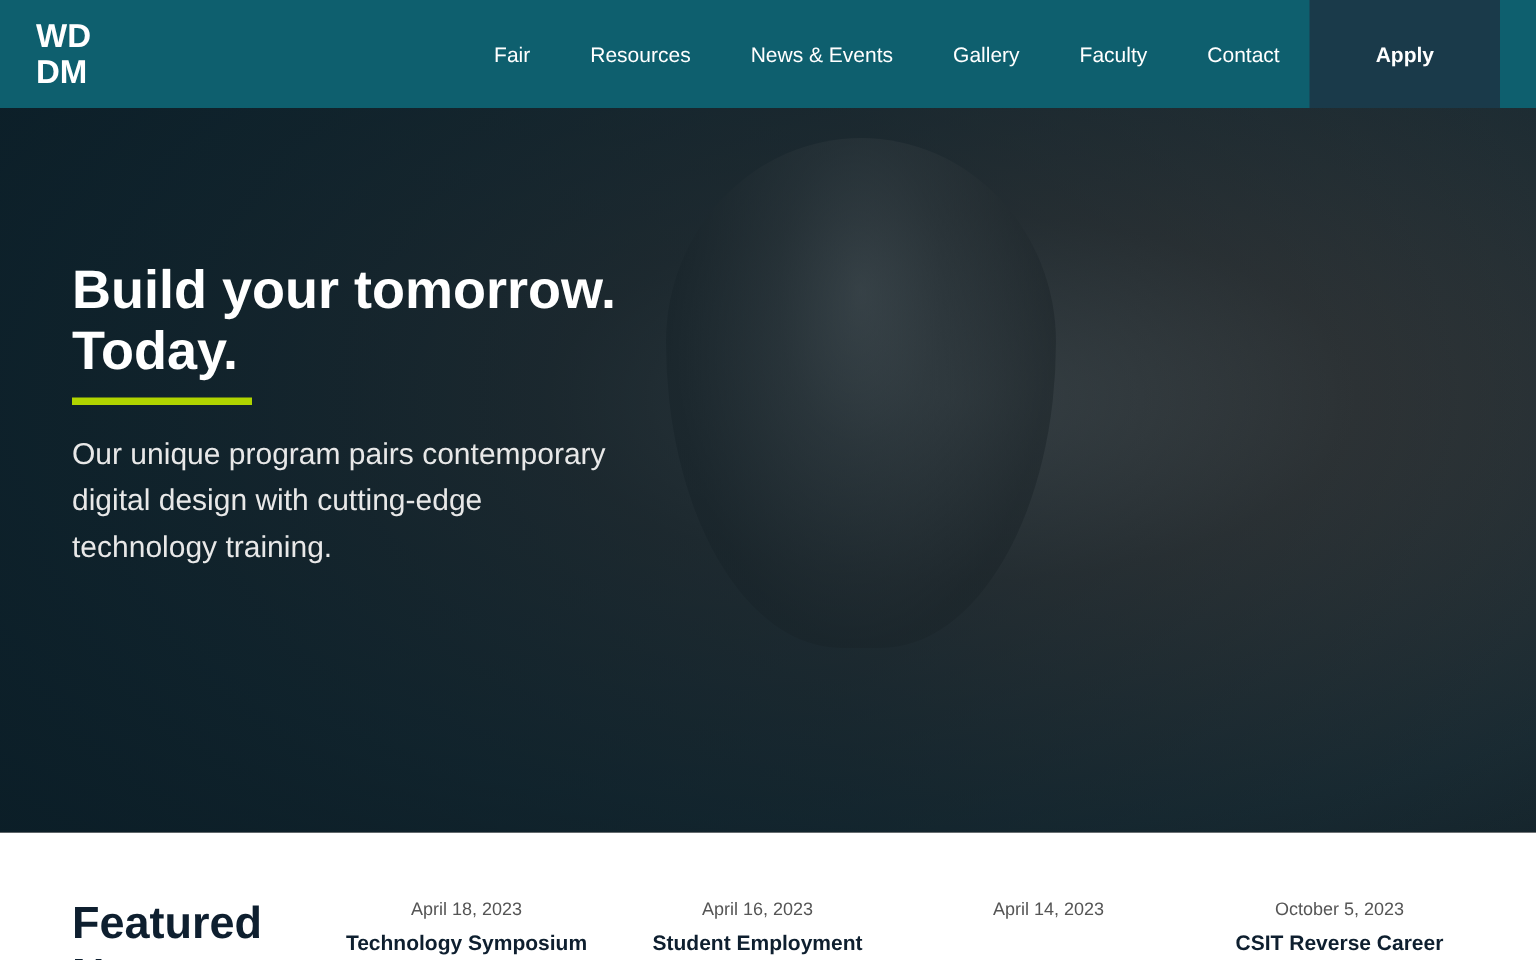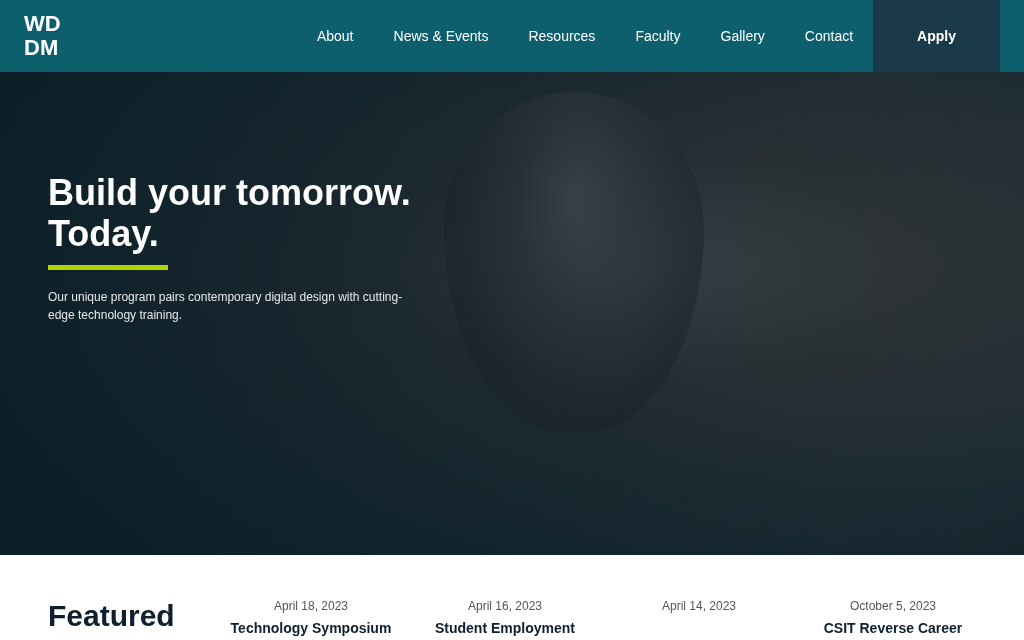--- a/index.html
+++ b/index.html
@@ -111,21 +111,21 @@
 
     .hero-accent {
       width: 120px;
       height: 5px;
       background-color: #b0d400;
       margin-bottom: 18px;
     }
 
     .hero-subtitle {
       color: #e8e8e8;
-      font-size: 12px;
+      font-size: 20px;
       line-height: 1.55;
       max-width: 360px;
     }
 
     
     .news-section {
       padding: 44px 48px 40px 48px;
       display: flex;
       align-items: flex-start;
       gap: 40px;
@@ -193,25 +193,25 @@
       font-weight: 700;
       line-height: 1.35;
     }
   </style>
 </head>
 <body>
 
 <header>
   <div class="logo">WD<br>DM</div>
   <nav>
-    <a href="#">About</a>
+    <a href="#">Fair</a>
+    <a href="#">Resources</a>
     <a href="#">News &amp; Events</a>
-    <a href="#">Resources</a>
+    <a href="#">Gallery</a>
     <a href="#">Faculty</a>
-    <a href="#">Gallery</a>
     <a href="#">Contact</a>
     <a href="#" class="apply">Apply</a>
   </nav>
 </header>
 
 <section class="hero">
   <div class="hero-bg"></div>
   <div class="hero-overlay"></div>
   <div class="hero-content">
     <h1 class="hero-title">Build your tomorrow. Today.</h1>

